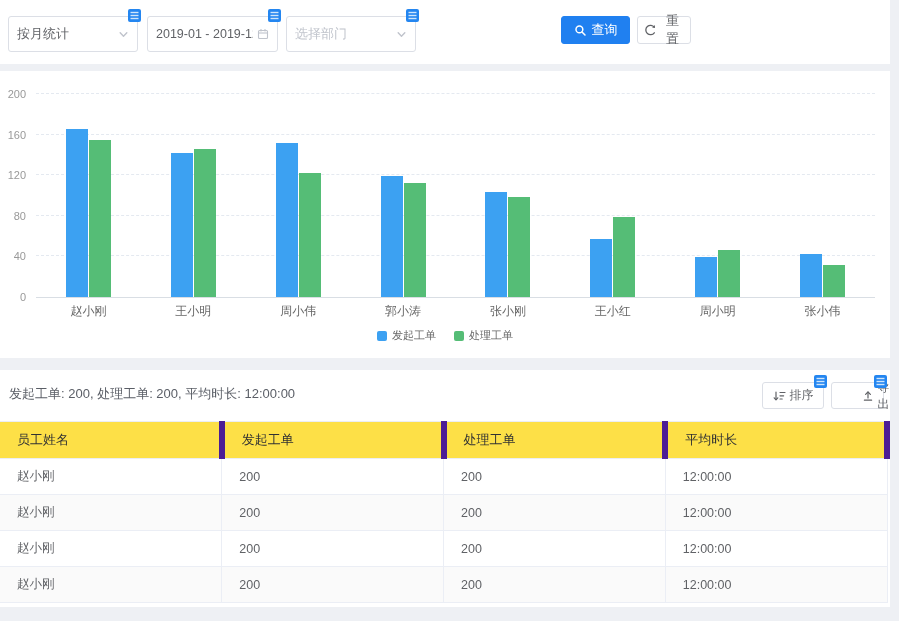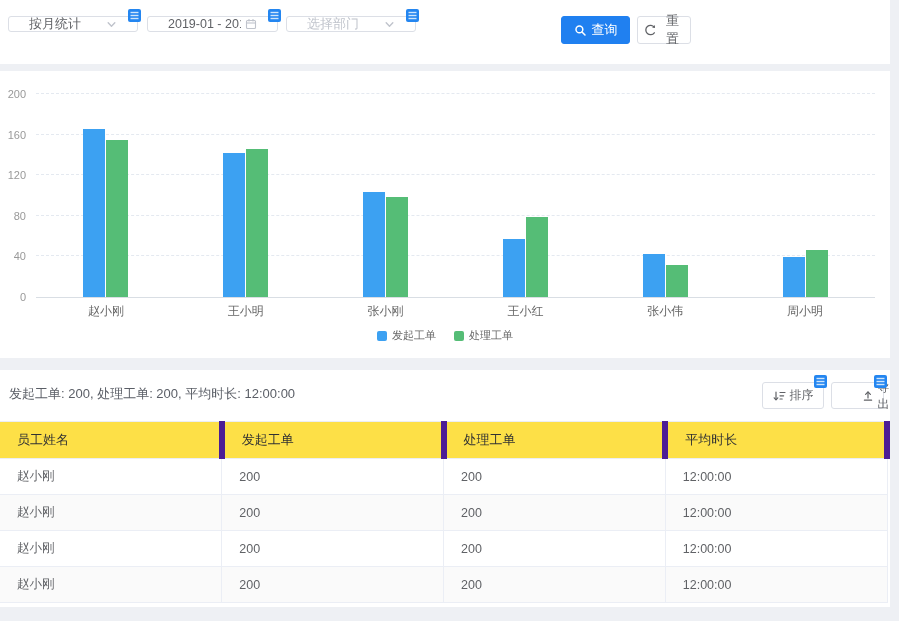--- a/index.html
+++ b/index.html
@@ -4,23 +4,23 @@
 <style>
   html,body{margin:0;padding:0;}
   .screen{position:relative;width:899px;height:621px;background:#eef0f4;overflow:hidden;
           font-family:"Liberation Sans",sans-serif;-webkit-font-smoothing:antialiased;}
   .card{position:absolute;left:0;width:890px;background:#fff;}
   .toolbar-card{top:0;height:64px;}
   .chart-card{top:71px;height:287px;}
   .table-card{top:370px;height:237px;}
 
   
-  .control{position:absolute;top:16px;height:16px;box-sizing:border-box;background:#fff;
+  .control{position:absolute;top:16px;height:36px;box-sizing:border-box;background:#fff;
            border:1px solid #dcdfe6;border-radius:3px;display:flex;align-items:center;
-           padding:0 20px;font-size:13px;color:#606266;}
+           padding:0 8px;font-size:13px;color:#606266;}
   .control .val{flex:1;white-space:nowrap;overflow:hidden;}
   .control .ph{color:#c0c4cc;}
   .ctl-icon{flex:none;display:flex;align-items:center;margin-left:4px;}
   .badge{position:absolute;top:-8px;right:-4px;width:13px;height:13px;line-height:0;}
   .btn{position:absolute;top:16px;height:28px;box-sizing:border-box;border-radius:3px;
        display:inline-flex;align-items:center;justify-content:center;gap:5px;font-size:13px;
        cursor:pointer;}
   .btn-primary{background:#2080f0;border:1px solid #2080f0;color:#fff;}
   .btn-plain{background:#fff;border:1px solid #dcdfe6;color:#606266;}
 
@@ -168,45 +168,59 @@
         </div>
         <div class="slot">
           <div class="bars">
             <div class="bar" title="王小明 发起工单: 142" style="height: 144px; background: rgb(60, 161, 242);"></div>
             <div class="bar" title="王小明 处理工单: 146" style="height: 148px; background: rgb(85, 189, 118);"></div>
           </div>
           <div class="cat-label">王小明</div>
         </div>
         <div class="slot">
           <div class="bars">
+            <div class="bar" title="周小伟 发起工单: 152" style="height: 154px; background: rgb(60, 161, 242);"></div>
+            <div class="bar" title="周小伟 处理工单: 122" style="height: 124px; background: rgb(85, 189, 118);"></div>
+          </div>
+          <div class="cat-label">周小伟</div>
+        </div>
+        <div class="slot">
+          <div class="bars">
+            <div class="bar" title="郭小涛 发起工单: 119" style="height: 121px; background: rgb(60, 161, 242);"></div>
+            <div class="bar" title="郭小涛 处理工单: 112" style="height: 114px; background: rgb(85, 189, 118);"></div>
+          </div>
+          <div class="cat-label">郭小涛</div>
+        </div>
+        <div class="slot">
+          <div class="bars">
             <div class="bar" title="张小刚 发起工单: 103" style="height: 105px; background: rgb(60, 161, 242);"></div>
             <div class="bar" title="张小刚 处理工单: 99" style="height: 100px; background: rgb(85, 189, 118);"></div>
           </div>
           <div class="cat-label">张小刚</div>
         </div>
         <div class="slot">
           <div class="bars">
             <div class="bar" title="王小红 发起工单: 57" style="height: 58px; background: rgb(60, 161, 242);"></div>
             <div class="bar" title="王小红 处理工单: 79" style="height: 80px; background: rgb(85, 189, 118);"></div>
           </div>
           <div class="cat-label">王小红</div>
         </div>
         <div class="slot">
           <div class="bars">
+            <div class="bar" title="周小明 发起工单: 39" style="height: 40px; background: rgb(60, 161, 242);"></div>
+            <div class="bar" title="周小明 处理工单: 46" style="height: 47px; background: rgb(85, 189, 118);"></div>
+          </div>
+          <div class="cat-label">周小明</div>
+        </div>
+        <div class="slot">
+          <div class="bars">
             <div class="bar" title="张小伟 发起工单: 42" style="height: 43px; background: rgb(60, 161, 242);"></div>
             <div class="bar" title="张小伟 处理工单: 32" style="height: 32px; background: rgb(85, 189, 118);"></div>
           </div>
           <div class="cat-label">张小伟</div>
-        </div>
-        <div class="slot">
-          <div class="bars">
-            <div class="bar" title="周小明 发起工单: 39" style="height: 40px; background: rgb(60, 161, 242);"></div>
-            <div class="bar" title="周小明 处理工单: 46" style="height: 47px; background: rgb(85, 189, 118);"></div>
-          </div>
-          <div class="cat-label">周小明</div>
         </div>
       </div>
     <div class="legend">
         <span class="legend-item">
           <span class="legend-swatch" style="background: rgb(60, 161, 242);"></span>
           <span>发起工单</span>
         </span>
         <span class="legend-item">
           <span class="legend-swatch" style="background: rgb(85, 189, 118);"></span>
           <span>处理工单</span>

